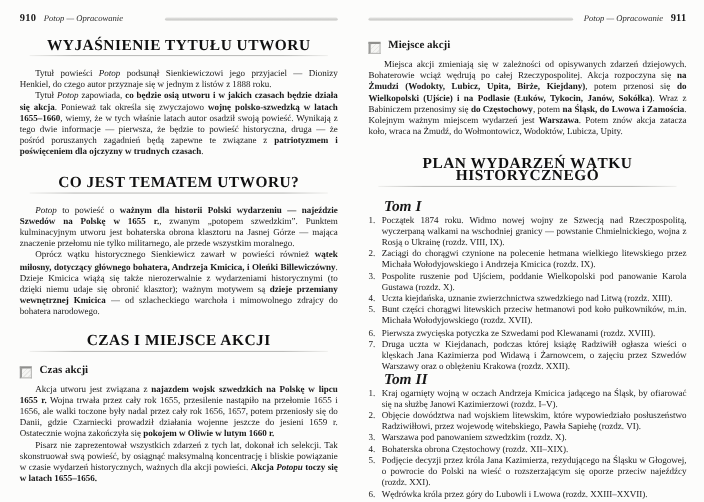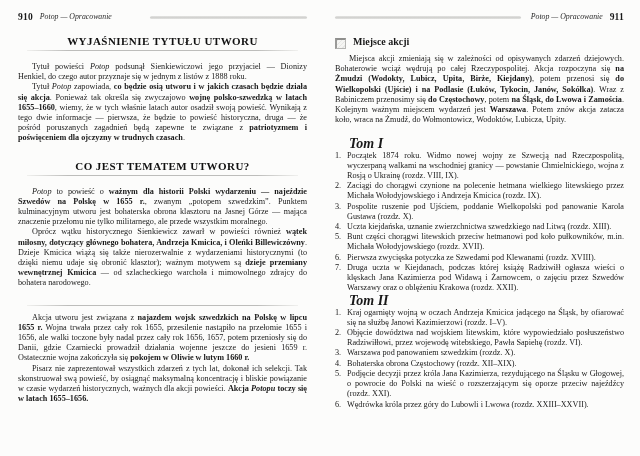--- a/index.html
+++ b/index.html
@@ -20,21 +20,21 @@
   .runtitle{font-style:italic;font-size:7.8px;color:#2a2a2a;white-space:nowrap;}
   .runhead .gap{width:7px;}
   .headrule{flex:1;height:3px;border-radius:2px;
     background:linear-gradient(to bottom,#e3e3e1,#cfcfcd 60%,#e6e6e4);}
   .page-left .headrule{margin-left:38px;}
   .page-right .headrule{margin-right:10px;}
 
   
   .secheadwrap{text-align:center;}
   .sechead{
-    display:block;font-weight:bold;font-size:11px;letter-spacing:.45px;
+    display:block;font-weight:bold;font-size:14px;letter-spacing:.45px;
     line-height:11px;color:#111;
   }
   .secrule{height:1px;background:linear-gradient(to right,#f0f0ee,#bdbdbb 15%,#bdbdbb 85%,#f0f0ee);
     margin:3px auto 0 auto;width:94%;}
 
   
   .subsec{display:flex;align-items:flex-end;}
   .sq{
     width:11px;height:11px;box-sizing:border-box;margin-right:7px;position:relative;top:2px;
     background:repeating-linear-gradient(135deg,#e6e6e4 0 1px,#f5f5f3 1px 3px);
@@ -92,23 +92,28 @@
     <div class="secheadwrap mt-sec2">
       <span class="sechead">CO JEST TEMATEM UTWORU?</span>
       <div class="secrule"></div>
     </div>
     <div class="paras mt-paras2">
         <p class="para"><span class="i">Potop</span><span> to powieść o </span><span class="b">ważnym dla historii Polski wydarzeniu — najeździe Szwedów na Polskę w 1655 r.</span><span>, zwanym „potopem szwedzkim”. Punktem kulminacyjnym utworu jest bohaterska obrona klasztoru na Jasnej Górze — mająca znaczenie przełomu nie tylko militarnego, ale przede wszystkim moralnego.</span></p>
         <p class="para"><span>Oprócz wątku historycznego Sienkiewicz zawarł w powieści również </span><span class="b">wątek miłosny, dotyczący głównego bohatera, Andrzeja Kmicica, i Oleńki Billewiczówny</span><span>. Dzieje Kmicica wiążą się także nierozerwalnie z wydarzeniami historycznymi (to dzięki niemu udaje się obronić klasztor); ważnym motywem są </span><span class="b">dzieje przemiany wewnętrznej Kmicica</span><span> — od szlacheckiego warchoła i mimowolnego zdrajcy do bohatera narodowego.</span></p>
       </div>
 
     <div class="secheadwrap mt-sec3">
-      <div class="secrule"></div>
-    </div>
-
+      <span class="sechead">CZAS I MIEJSCE AKCJI</span>
+      <div class="secrule"></div>
+    </div>
+
+    <div class="subsec mt-czas">
+      <span class="sq"></span>
+      <span class="sublabel">Czas akcji</span>
+    </div>
     <div class="paras mt-parasczas">
         <p class="para"><span>Akcja utworu jest związana z </span><span class="b">najazdem wojsk szwedzkich na Polskę w lipcu 1655 r.</span><span> Wojna trwała przez cały rok 1655, przesilenie nastąpiło na przełomie 1655 i 1656, ale walki toczone były nadal przez cały rok 1656, 1657, potem przeniosły się do Danii, gdzie Czarniecki prowadził działania wojenne jeszcze do jesieni 1659 r. Ostatecznie wojna zakończyła się </span><span class="b">pokojem w Oliwie w lutym 1660 r.</span></p>
         <p class="para"><span>Pisarz nie zaprezentował wszystkich zdarzeń z tych lat, dokonał ich selekcji. Tak skonstruował swą powieść, by osiągnąć maksymalną koncentrację i bliskie powiązanie w czasie wydarzeń historycznych, ważnych dla akcji powieści. </span><span class="b">Akcja </span><span class="b i">Potopu</span><span class="b"> toczy się w latach 1655–1656.</span></p>
       </div>
   </div>
 
   <div class="page page-right">
     <div class="runhead">
       <span class="headrule"></span>
       <span class="runtitle">Potop — Opracowanie</span>
@@ -117,20 +122,24 @@
     </div>
 
     <div class="subsec mt-miejsce">
       <span class="sq"></span>
       <span class="sublabel">Miejsce akcji</span>
     </div>
     <div class="paras mt-parasmiejsce">
         <p class="para"><span>Miejsca akcji zmieniają się w zależności od opisywanych zdarzeń dziejowych. Bohaterowie wciąż wędrują po całej Rzeczypospolitej. Akcja rozpoczyna się </span><span class="b">na Żmudzi (Wodokty, Lubicz, Upita, Birże, Kiejdany)</span><span>, potem przenosi się </span><span class="b">do Wielkopolski (Ujście) i na Podlasie (Łuków, Tykocin, Janów, Sokółka)</span><span>. Wraz z Babiniczem przenosimy się </span><span class="b">do Częstochowy</span><span>, potem </span><span class="b">na Śląsk, do Lwowa i Zamościa</span><span>. Kolejnym ważnym miejscem wydarzeń jest </span><span class="b">Warszawa</span><span>. Potem znów akcja zatacza koło, wraca na Żmudź, do Wołmontowicz, Wodoktów, Lubicza, Upity.</span></p>
       </div>
 
+    <div class="secheadwrap mt-plan">
+      <span class="sechead">PLAN WYDARZEŃ WĄTKU HISTORYCZNEGO</span>
+      <div class="secrule"></div>
+    </div>
 
     <div class="tomlabel mt-tom1">Tom I</div>
     <div class="numlist">
         <div class="li">
           <span class="num">1.</span>
           <span class="litext">Początek 1874 roku. Widmo nowej wojny ze Szwecją nad Rzeczpospolitą, wyczerpaną walkami na wschodniej granicy — powstanie Chmielnickiego, wojna z Rosją o Ukrainę (rozdz. VIII, IX).</span>
         </div>
         <div class="li">
           <span class="num">2.</span>
           <span class="litext">Zaciągi do chorągwi czynione na polecenie hetmana wielkiego litewskiego przez Michała Wołodyjowskiego i Andrzeja Kmicica (rozdz. IX).</span>

